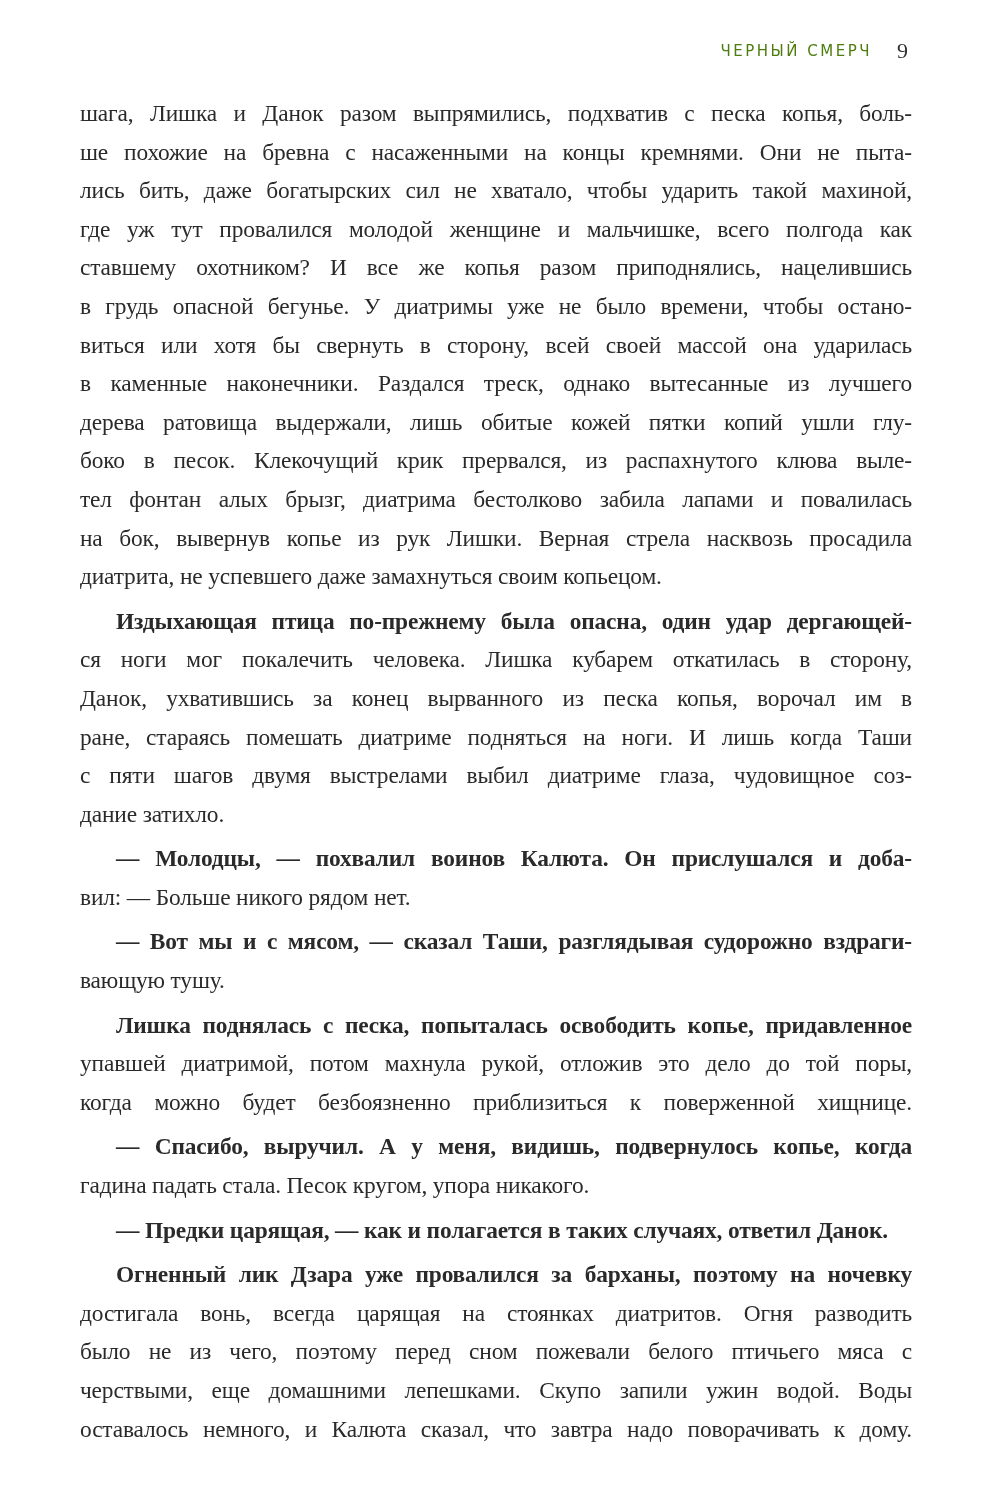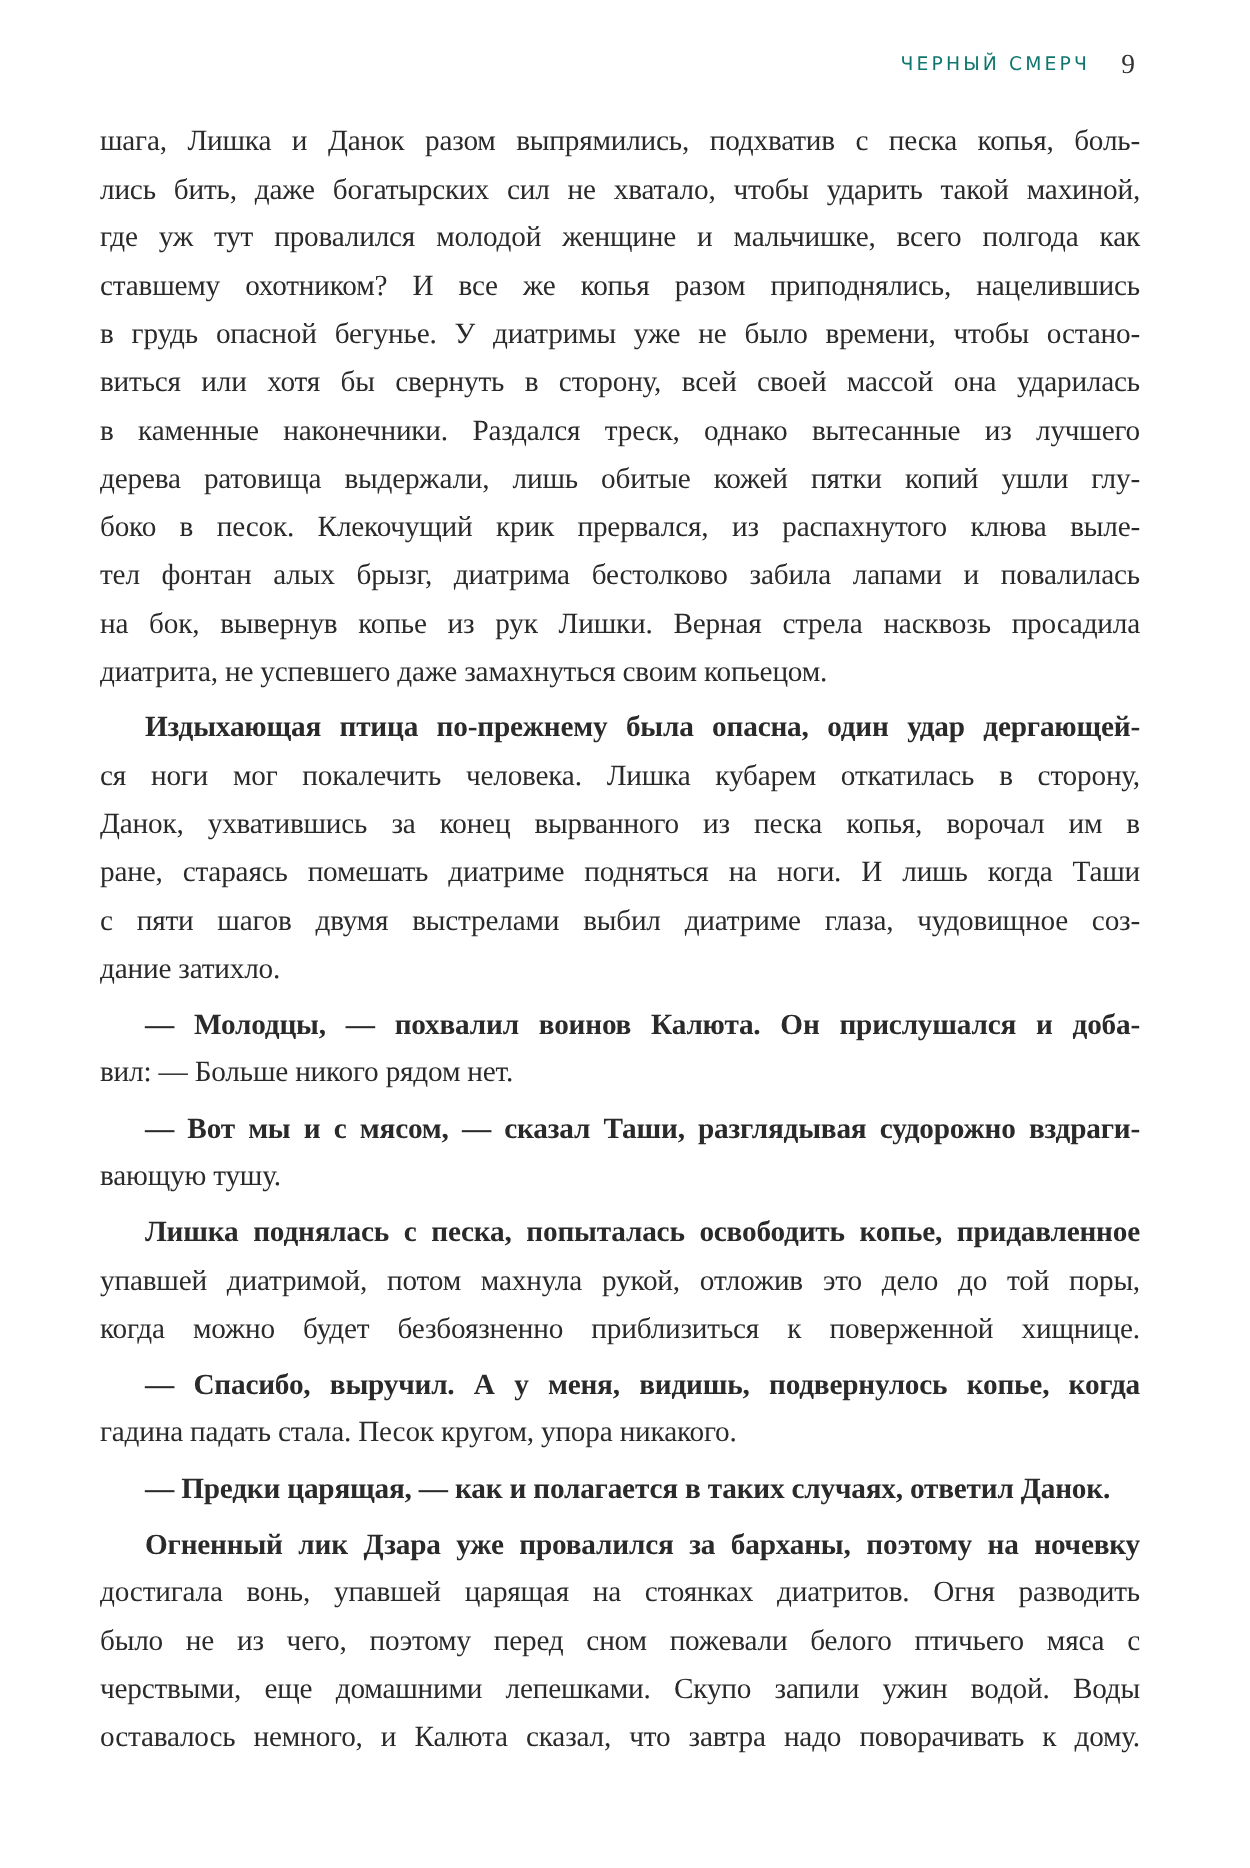--- a/index.html
+++ b/index.html
@@ -22,21 +22,21 @@
       width: 1000px;
       height: 30px;
     }
     .running-title {
       position: absolute;
       right: 128px;
       top: 4px;
       font-family: "DejaVu Sans", "Liberation Sans", sans-serif;
       font-size: 15px;
       letter-spacing: 2.5px;
-      color: #0f766e;
+      color: #4d7c0f;
       text-transform: uppercase;
     }
     .page-number {
       position: absolute;
       right: 92px;
       top: 0;
       font-family: "Liberation Serif", "DejaVu Serif", serif;
       font-size: 22px;
       color: #333333;
     }
@@ -72,20 +72,21 @@
 <body>
 
 <div class="running-head">
   <span class="running-title">Черный смерч</span>
   <span class="page-number">9</span>
 </div>
 
 <div class="body-text" id="body-text">
     <div>
       <span class="line">шага, Лишка и Данок разом выпрямились, подхватив с песка копья, боль-</span>
+      <span class="line">ше похожие на бревна с насаженными на концы кремнями. Они не пыта-</span>
       <span class="line">лись бить, даже богатырских сил не хватало, чтобы ударить такой махиной,</span>
       <span class="line">где уж тут провалился молодой женщине и мальчишке, всего полгода как</span>
       <span class="line">ставшему охотником? И все же копья разом приподнялись, нацелившись</span>
       <span class="line">в грудь опасной бегунье. У диатримы уже не было времени, чтобы остано-</span>
       <span class="line">виться или хотя бы свернуть в сторону, всей своей массой она ударилась</span>
       <span class="line">в каменные наконечники. Раздался треск, однако вытесанные из лучшего</span>
       <span class="line">дерева ратовища выдержали, лишь обитые кожей пятки копий ушли глу-</span>
       <span class="line">боко в песок. Клекочущий крик прервался, из распахнутого клюва выле-</span>
       <span class="line">тел фонтан алых брызг, диатрима бестолково забила лапами и повалилась</span>
       <span class="line">на бок, вывернув копье из рук Лишки. Верная стрела насквозь просадила</span>
@@ -121,18 +122,18 @@
       <span class="line indent">— Спасибо, выручил. А у меня, видишь, подвернулось копье, когда</span>
       <span class="line last">гадина падать стала. Песок кругом, упора никакого.</span>
     </div>
     <span class="gap"></span>
     <div>
       <span class="line indent last">— Предки царящая, — как и полагается в таких случаях, ответил Данок.</span>
     </div>
     <span class="gap"></span>
     <div>
       <span class="line indent">Огненный лик Дзара уже провалился за барханы, поэтому на ночевку</span>
-      <span class="line">достигала вонь, упавшей царящая на стоянках диатритов. Огня разводить</span>
+      <span class="line">достигала вонь, всегда царящая на стоянках диатритов. Огня разводить</span>
       <span class="line">было не из чего, поэтому перед сном пожевали белого птичьего мяса с</span>
       <span class="line">черствыми, еще домашними лепешками. Скупо запили ужин водой. Воды</span>
       <span class="line">оставалось немного, и Калюта сказал, что завтра надо поворачивать к дому.</span>
     </div>
   </div>
 
 </body></html>

